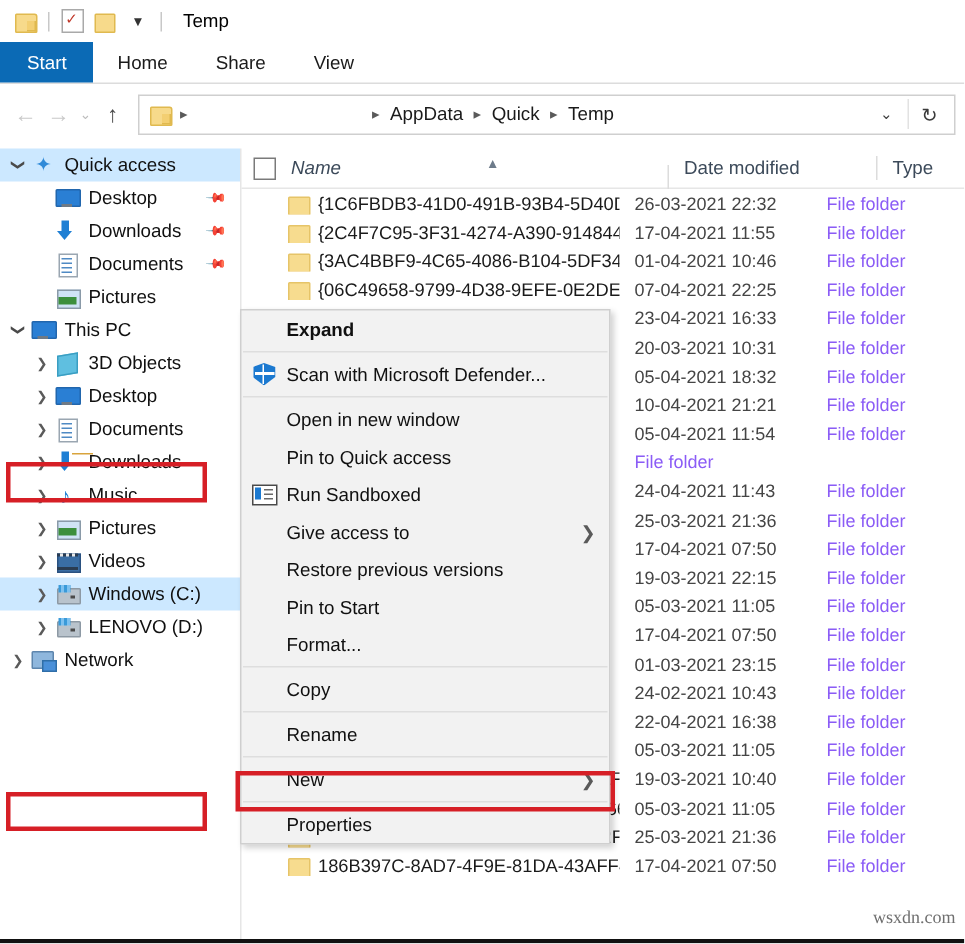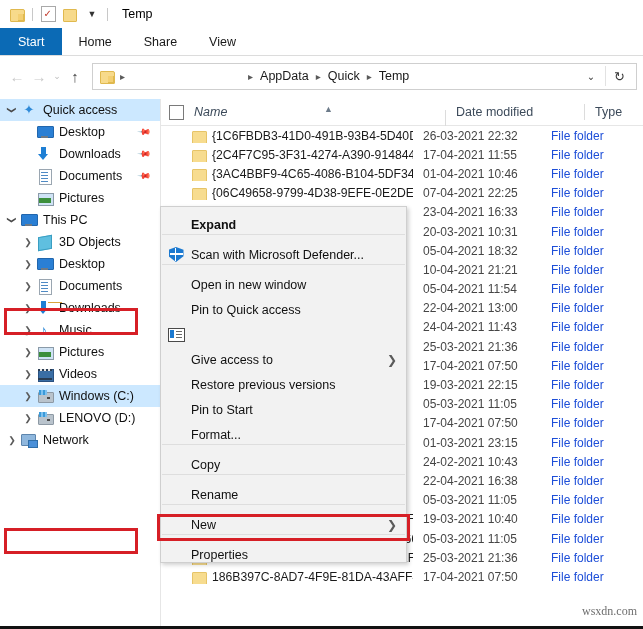--- a/index.html
+++ b/index.html
@@ -106,26 +106,26 @@
   .sortcaret{position:absolute;left:130px;top:-1px;font-size:9px;color:#6d7b8a;}
 
   .rows{position:relative;}
   .frow{height:19.2px;display:flex;align-items:center;font-size:12.2px;color:#1a1a1a;}
   .frow .fname{width:252px;display:flex;align-items:center;padding-left:31px;box-sizing:border-box;
     white-space:nowrap;overflow:hidden;}
   .frow .fico{width:14px;height:12px;margin-right:6px;position:relative;flex:none;}
   .frow .fico:before{content:"";position:absolute;left:0;top:1px;width:13px;height:11px;
     background:#f7dc8f;border:1px solid #e6c468;border-radius:1px;}
   .frow .fdate{width:128px;padding-left:10px;box-sizing:border-box;color:#454545;font-size:12px;}
-  .frow .ftype{padding-left:10px;color:#1d4ed8;font-size:12px;}
+  .frow .ftype{padding-left:10px;color:#8b5cf6;font-size:12px;}
 
   
   .ctxmenu{position:absolute;left:160px;top:206px;width:245px;background:#f2f2f2;
     border:1px solid #cfcfcf;box-shadow:2px 2px 4px rgba(0,0,0,.18);z-index:40;}
-  .mi{height:25px;display:flex;align-items:flex-end;font-size:12.5px;color:#101010;position:relative;}
+  .mi{height:25px;display:flex;align-items:center;font-size:12.5px;color:#101010;position:relative;}
   .mi .micon{width:30px;display:flex;align-items:center;justify-content:center;flex:none;}
   .mi .mlabel{flex:1;}
   .mi.bold .mlabel{font-weight:bold;}
   .mi .arrow{position:absolute;right:9px;font-size:12px;color:#5a5a5a;}
   .msep{height:1px;background:#dedede;margin:2px 1px;}
   .def-shield{width:15px;height:15px;background:#1b79d0;position:relative;
     clip-path:polygon(50% 0,100% 18%,100% 62%,50% 100%,0 62%,0 18%);}
   .def-shield:before{content:"";position:absolute;left:6px;top:1px;width:1.5px;height:13px;background:#fff;}
   .def-shield:after{content:"";position:absolute;left:1px;top:6px;width:13px;height:1.5px;background:#fff;}
   .sbx{width:15px;height:12px;border:1px solid #4a4a4a;background:#fff;position:relative;}
@@ -423,21 +423,20 @@
               <span>...</span>
             </div>
             <div class="fdate">05-04-2021 11:54</div>
             <div class="ftype">File folder</div>
           </div>
           <div class="frow">
             <div class="fname">
               <span class="fico"></span>
               <span>.</span>
             </div>
-            <div class="fdate">22-04-2021 13:00</div>
             <div class="ftype">File folder</div>
           </div>
           <div class="frow">
             <div class="fname">
               <span class="fico"></span>
               <span>..</span>
             </div>
             <div class="fdate">24-04-2021 11:43</div>
             <div class="ftype">File folder</div>
           </div>
@@ -567,20 +566,21 @@
         <span class="mlabel">Open in new window</span>
       </div>
       <div class="mi">
         <span class="micon"></span>
         <span class="mlabel">Pin to Quick access</span>
       </div>
       <div class="mi">
         <span class="micon">
           <span class="sbx"></span>
         </span>
+        <span class="mlabel">Run Sandboxed</span>
       </div>
       <div class="mi">
         <span class="micon"></span>
         <span class="mlabel">Give access to</span>
         <span class="arrow">❯</span>
       </div>
       <div class="mi">
         <span class="micon"></span>
         <span class="mlabel">Restore previous versions</span>
       </div>

